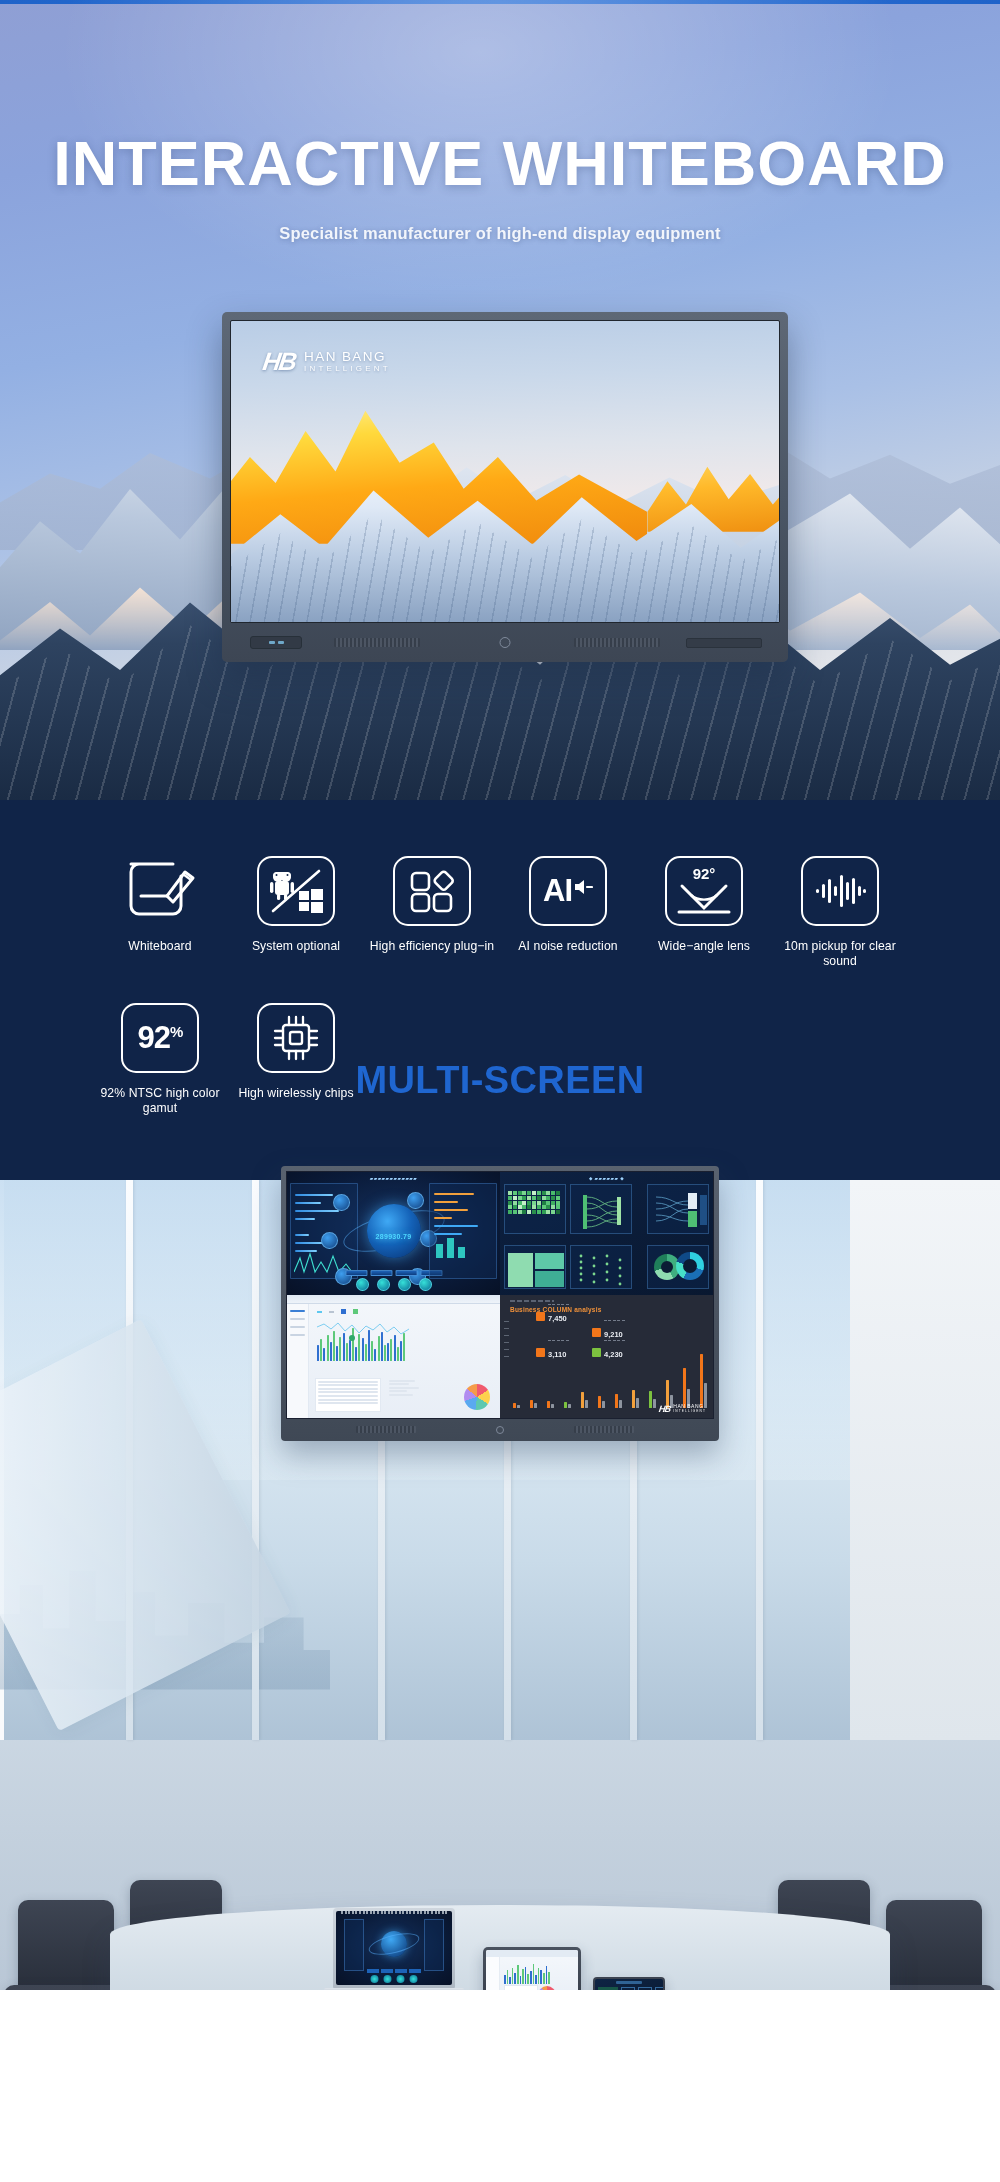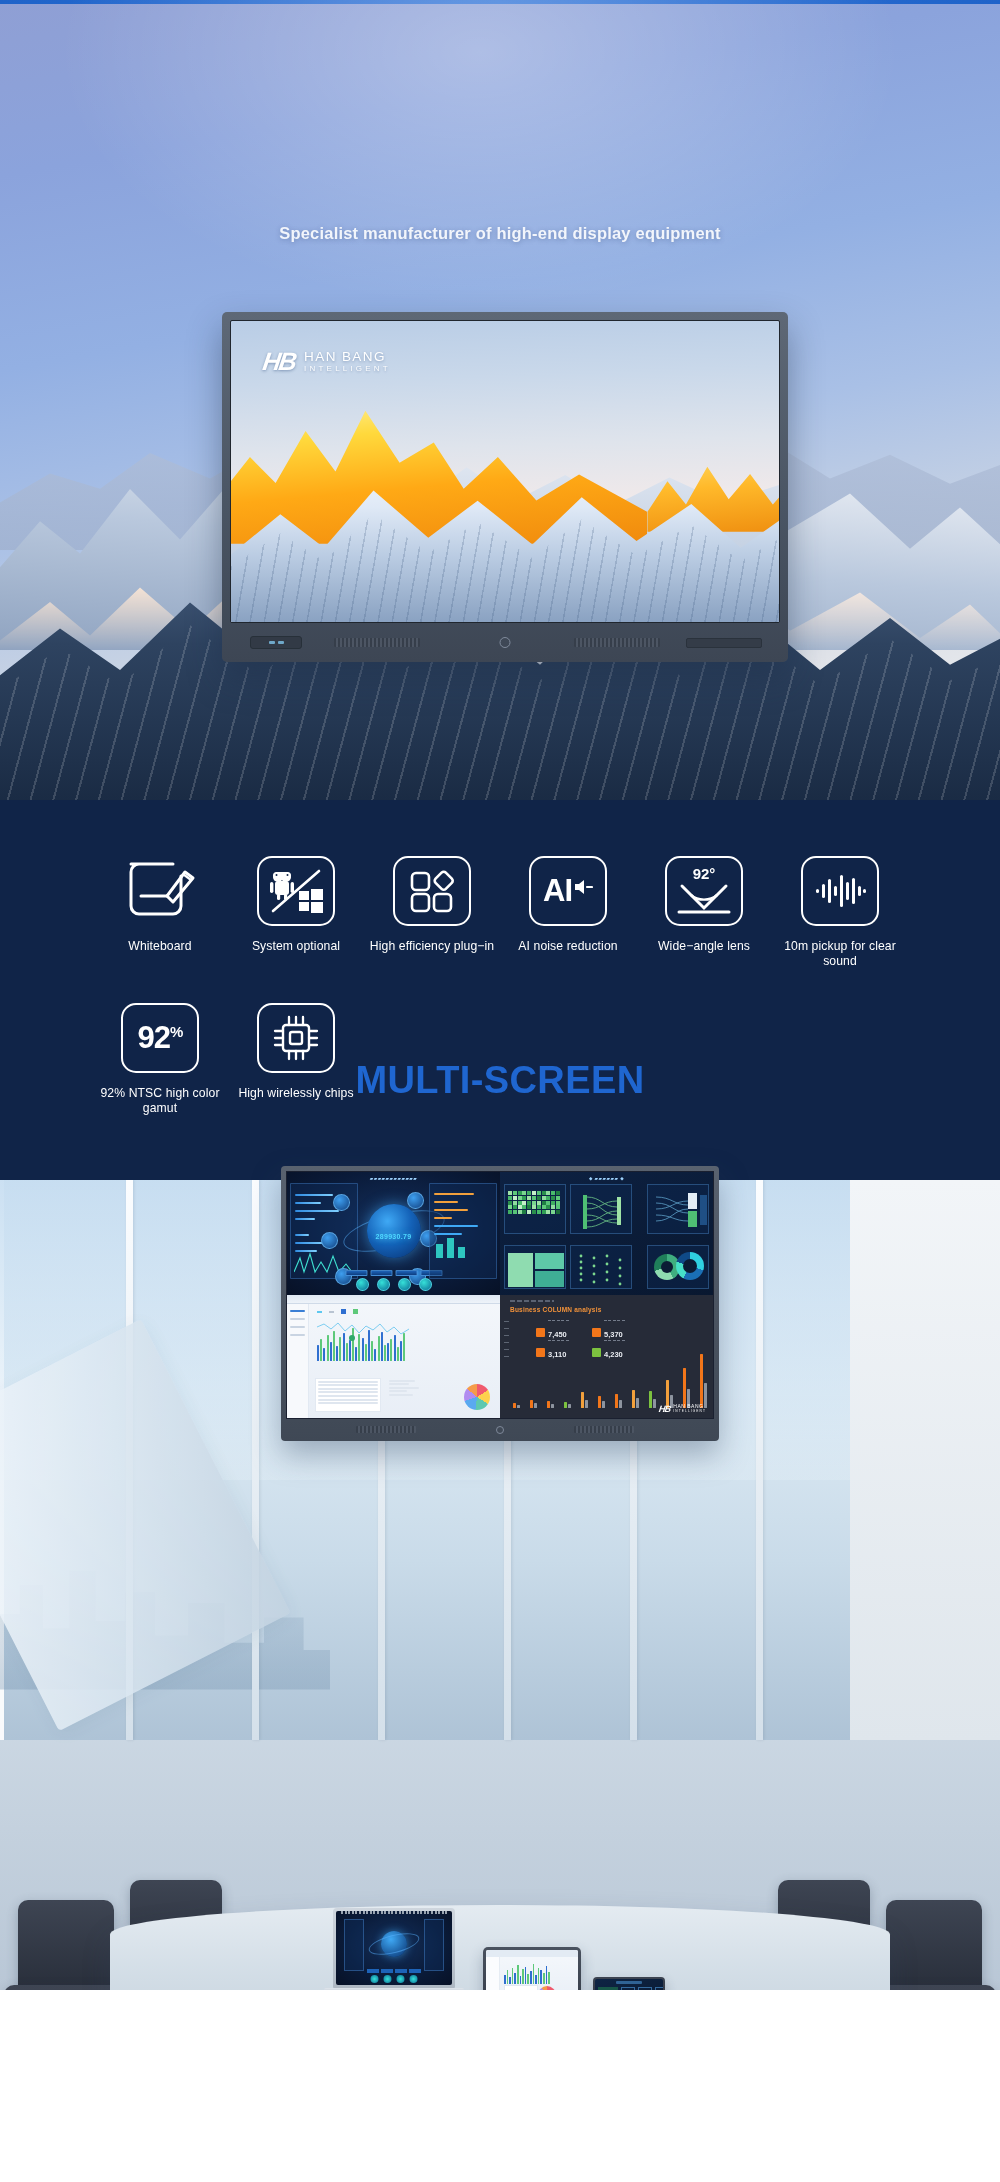--- a/index.html
+++ b/index.html
@@ -284,20 +284,21 @@
 
   <section class="hero">
     <div class="hero-topline"></div>
     <div class="hero-glow"></div>
     <div class="ridge-far"></div>
     <div class="ridge-mid"></div>
     <div class="gold-caps"></div>
     <div class="ridge-near"></div>
     <div class="snow-streaks"></div>
 
+    <h1 class="hero-title">INTERACTIVE WHITEBOARD</h1>
     <div class="hero-sub">Specialist manufacturer of high-end display equipment</div>
 
     <div class="device">
       <div class="device-screen">
         <div class="scr-ridge-back"></div>
         <div class="scr-gold"></div>
         <div class="scr-gold-r"></div>
         <div class="scr-snow"></div>
         <div class="scr-shadelines"></div>
         <div class="scr-logo">
@@ -757,29 +758,29 @@
         <div class="q4-title">Business COLUMN analysis</div>
         <div class="q4-axis">
           <i></i>
             <i></i>
             <i></i>
             <i></i>
             <i></i>
             <i></i>
         </div>
 
-        <div class="kpi" style="left:36px;top:28px">
+        <div class="kpi" style="left:36px;top:12px">
           <span class="kpi-sw" style="background:#f2761a"></span>
           <span style="position:relative"><span class="kpi-c"></span>
             <span class="kpi-v">7,450</span></span>
         </div>
         <div class="kpi" style="left:92px;top:28px">
           <span class="kpi-sw" style="background:#f2761a"></span>
           <span style="position:relative"><span class="kpi-c"></span>
-            <span class="kpi-v">5,370</span></span>
+            <span class="kpi-v">9,210</span></span>
         </div>
         <div class="kpi" style="left:36px;top:48px">
           <span class="kpi-sw" style="background:#f2761a"></span>
           <span style="position:relative"><span class="kpi-c"></span>
             <span class="kpi-v">3,110</span></span>
         </div>
         <div class="kpi" style="left:92px;top:48px">
           <span class="kpi-sw" style="background:#7cc23f"></span>
           <span style="position:relative"><span class="kpi-c"></span>
             <span class="kpi-v">4,230</span></span>

